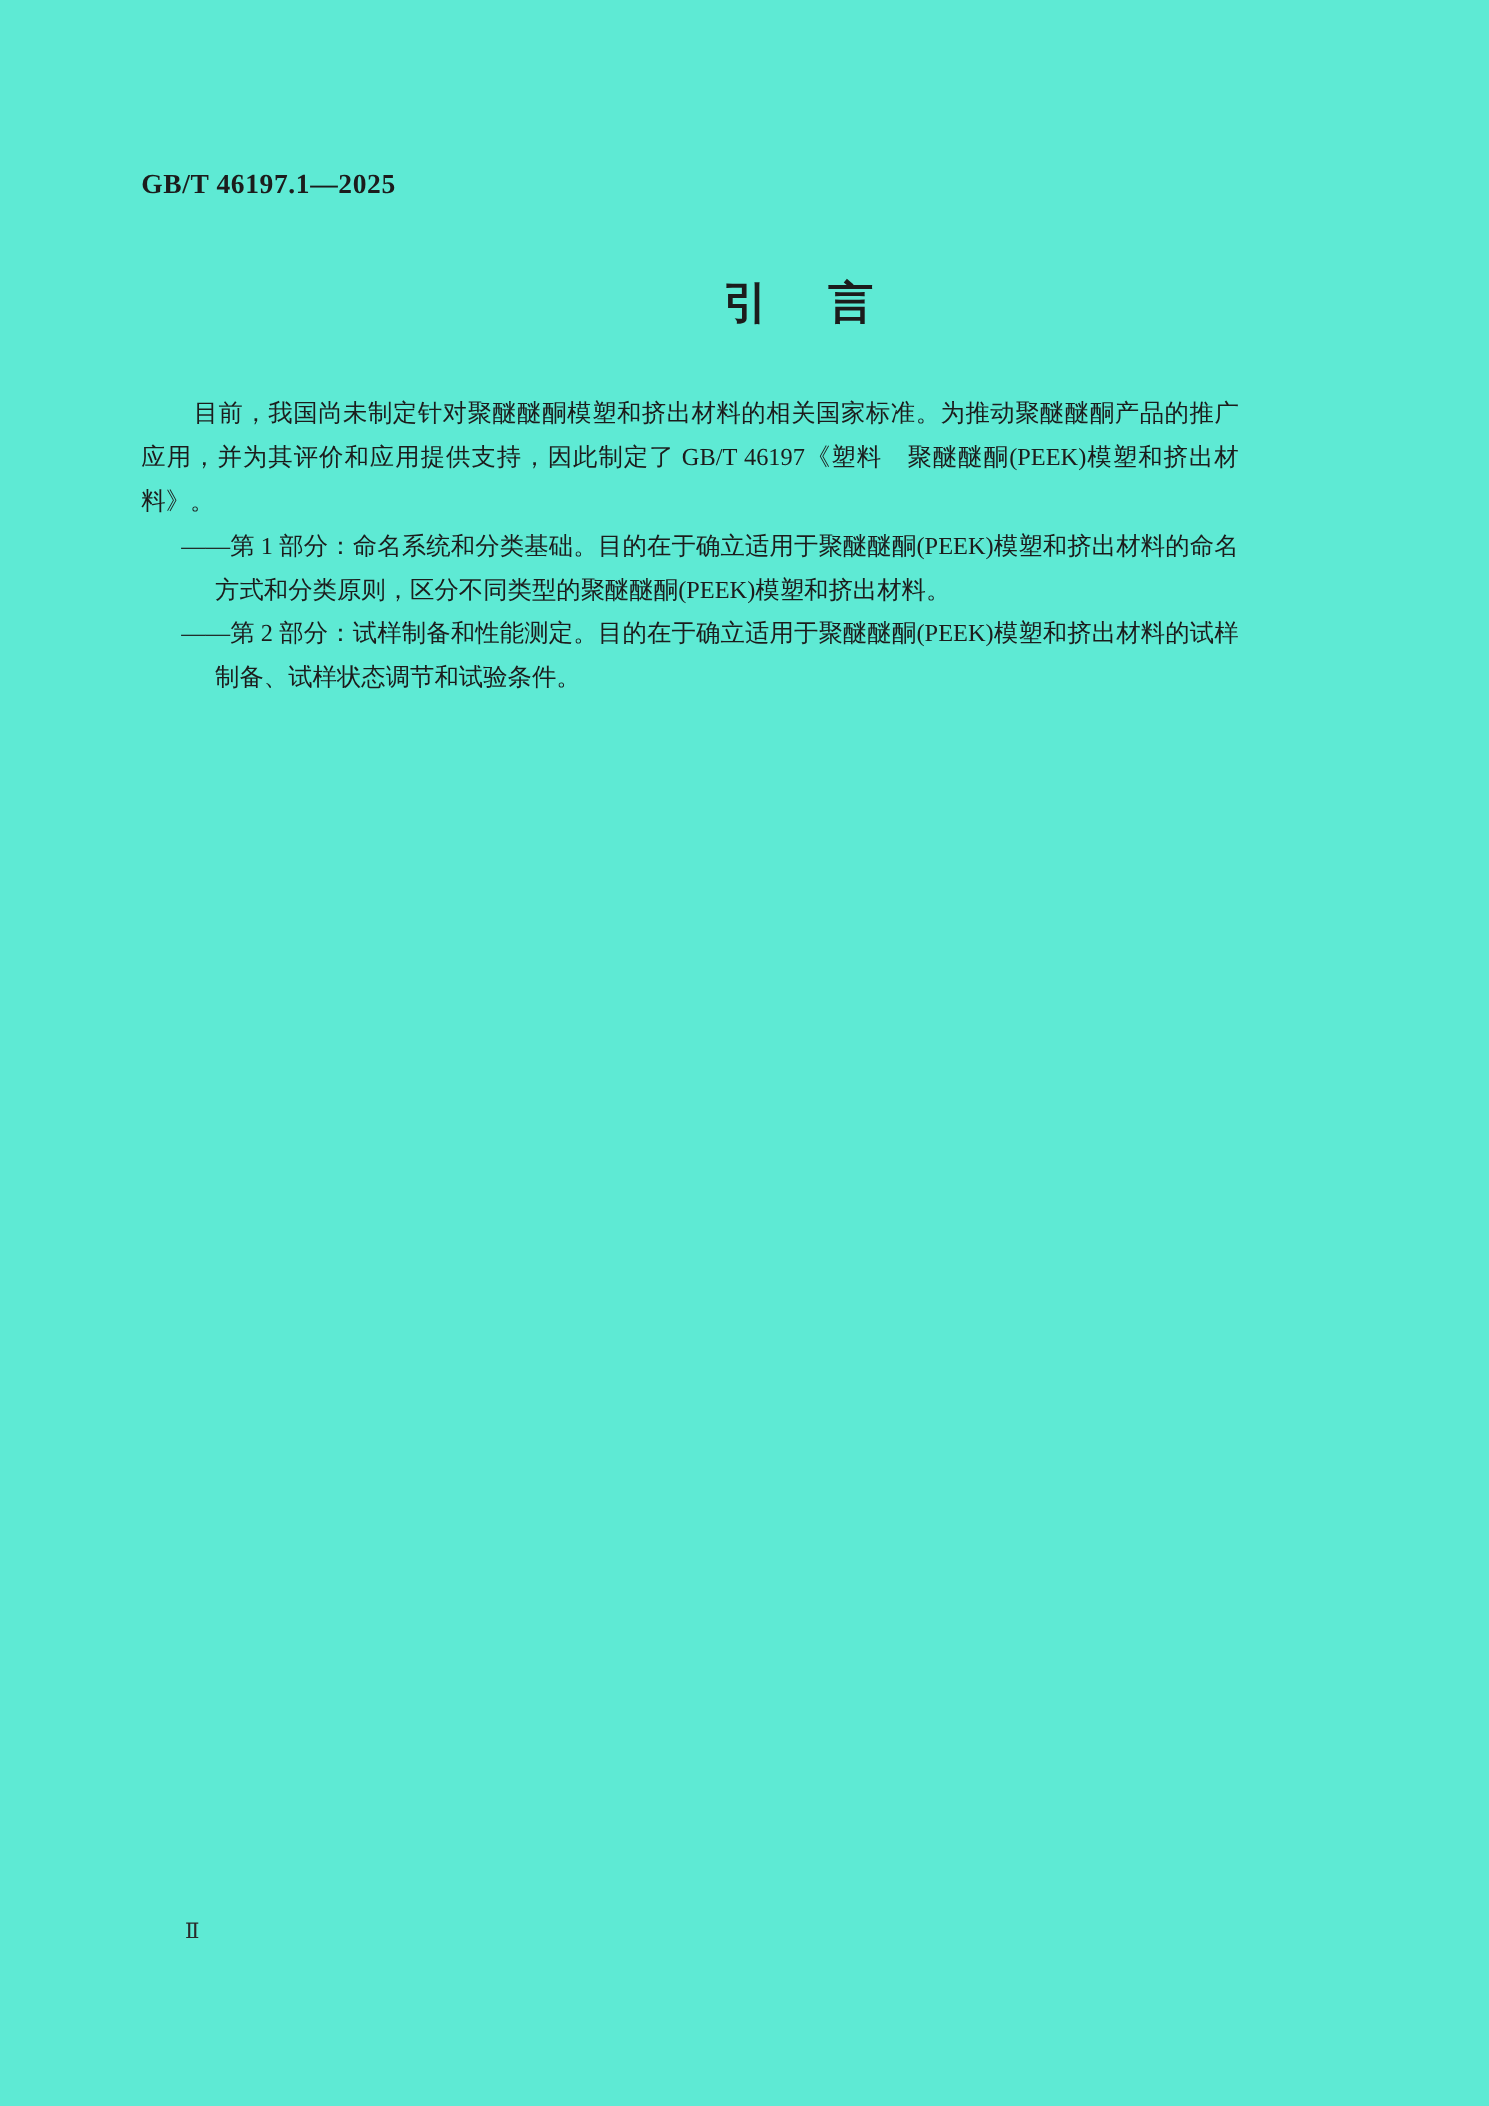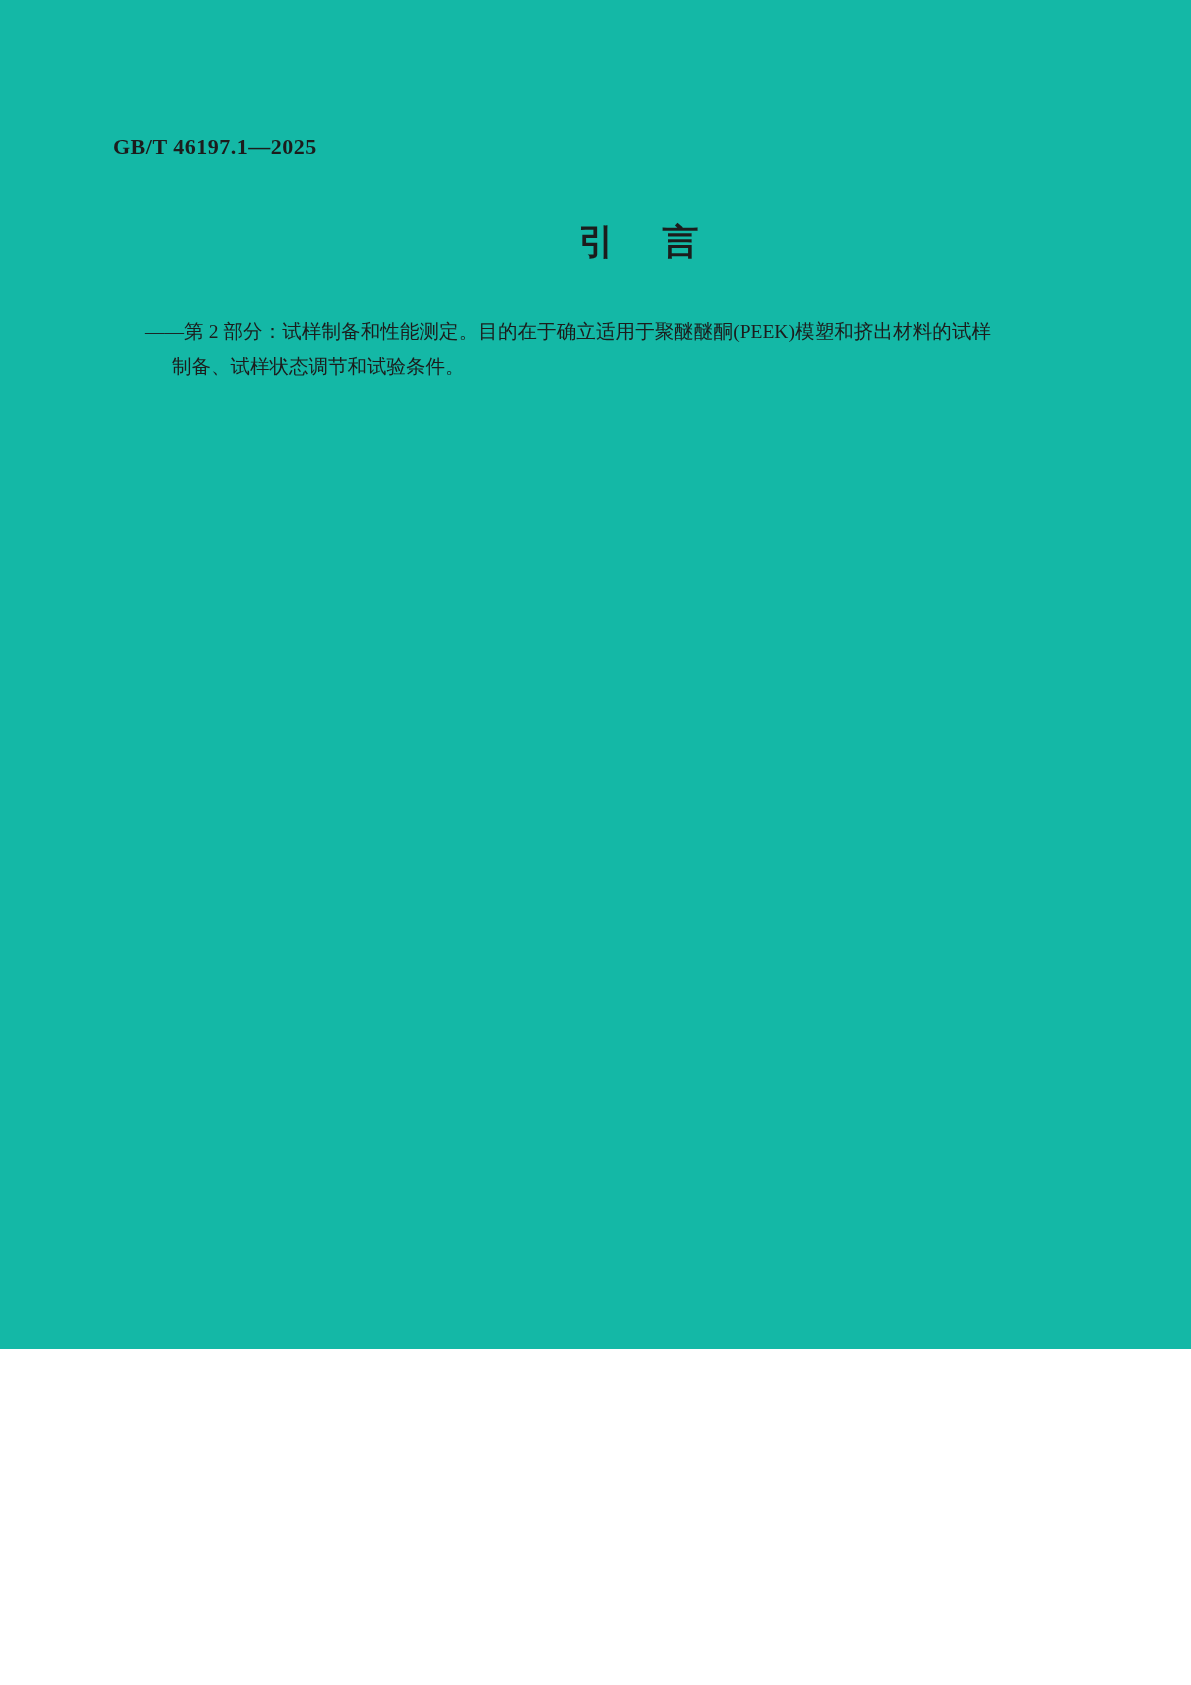--- a/index.html
+++ b/index.html
@@ -3,22 +3,22 @@
 <meta charset="utf-8">
 <style>
   html, body {
     margin: 0;
     padding: 0;
     background: #ffffff;
   }
   .page {
     position: relative;
     width: 1191px;
-    height: 1349px;
-    background: #14b8a6;
+    height: 1685px;
+    background: #5eead4;
     color: #1c1c1c;
     font-family: "Liberation Serif", "DejaVu Serif", serif;
     overflow: hidden;
   }
   .doc-number {
     position: absolute;
     left: 113px;
     top: 134px;
     font-size: 22px;
     font-weight: bold;
@@ -66,18 +66,20 @@
 </head>
 <body>
 
 <div class="page">
 
   <div class="doc-number">GB/T 46197.1—2025</div>
 
   <div class="doc-title">引　言</div>
 
   <div class="body-text">
+    <p class="para">目前，我国尚未制定针对聚醚醚酮模塑和挤出材料的相关国家标准。为推动聚醚醚酮产品的推广应用，并为其评价和应用提供支持，因此制定了 GB/T 46197《塑料　聚醚醚酮(PEEK)模塑和挤出材料》。</p>
+    <p class="list-item">——第 1 部分：命名系统和分类基础。目的在于确立适用于聚醚醚酮(PEEK)模塑和挤出材料的命名方式和分类原则，区分不同类型的聚醚醚酮(PEEK)模塑和挤出材料。</p>
     <p class="list-item">——第 2 部分：试样制备和性能测定。目的在于确立适用于聚醚醚酮(PEEK)模塑和挤出材料的试样制备、试样状态调节和试验条件。</p>
   </div>
 
   <div class="page-number">Ⅱ</div>
 
 </div>
 
 </body></html>

